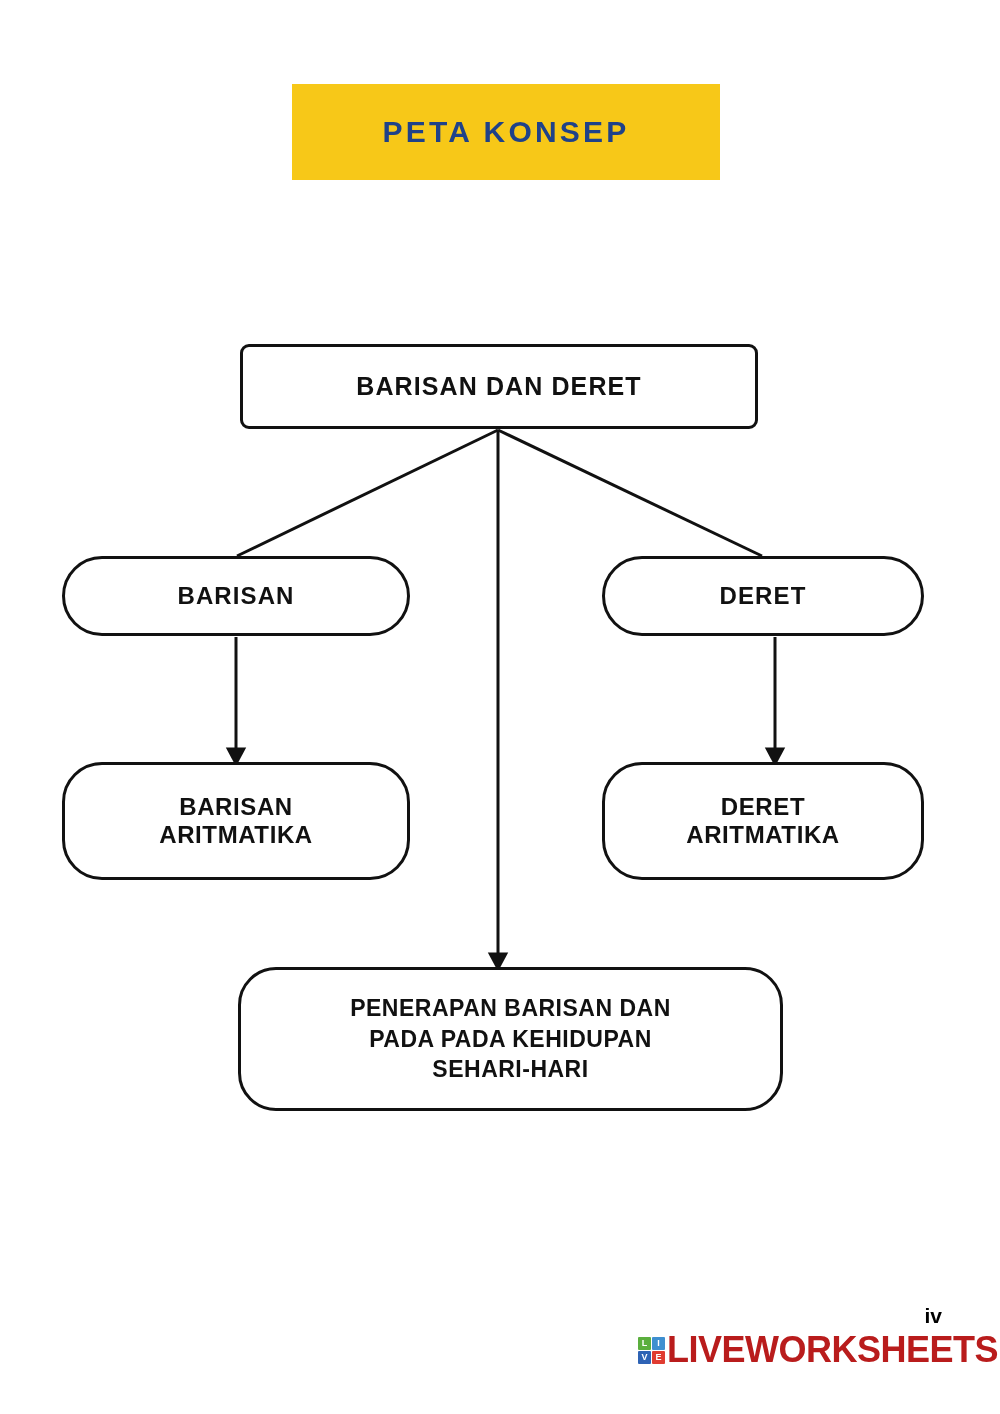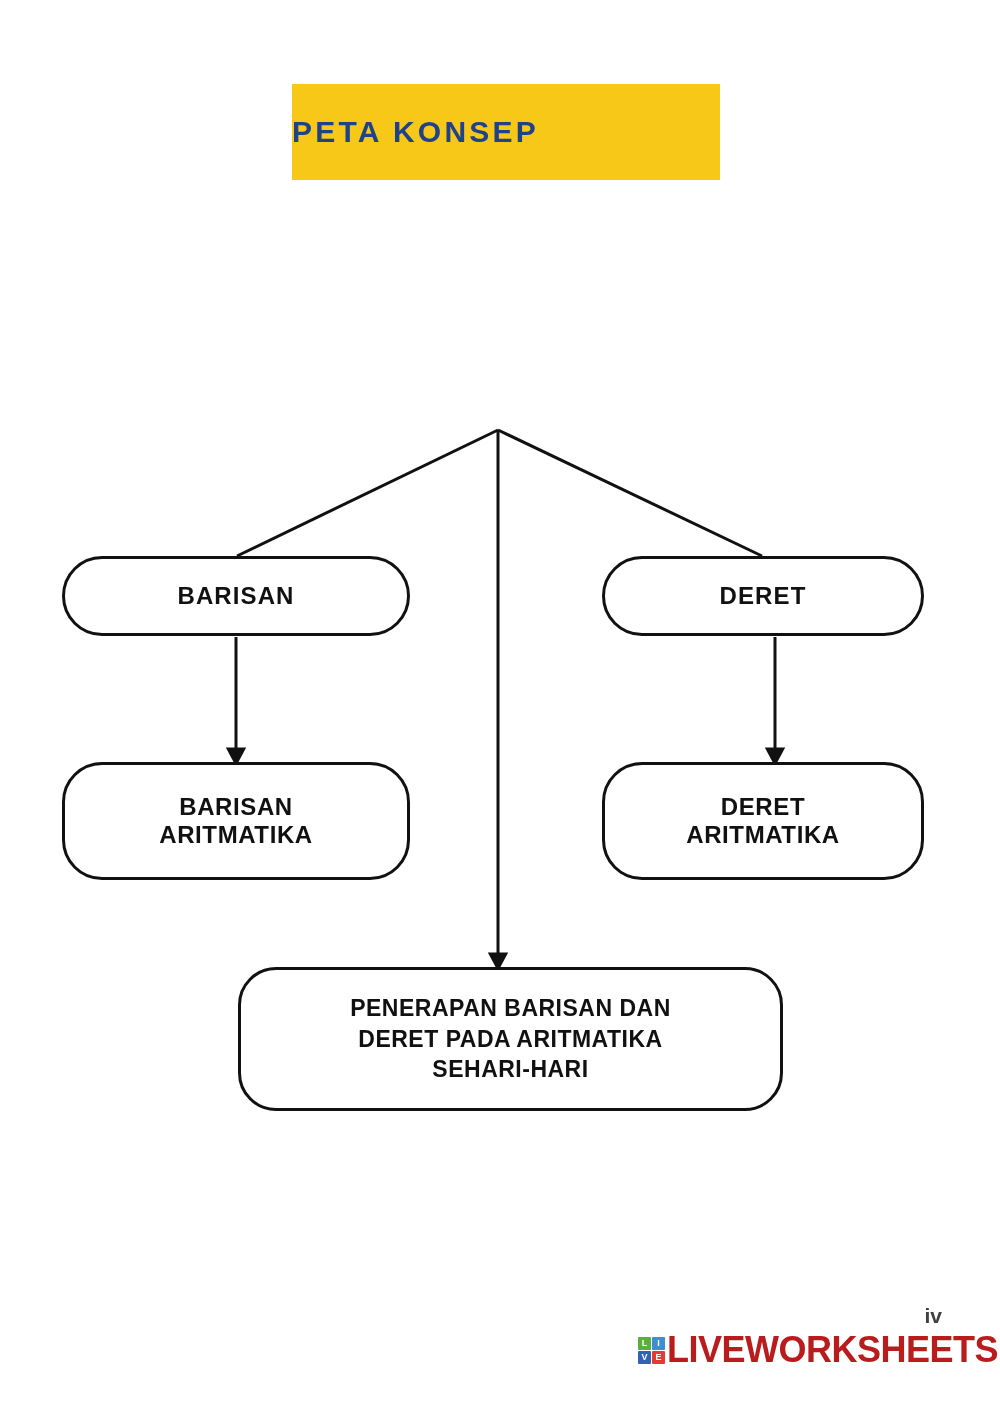--- a/index.html
+++ b/index.html
@@ -23,21 +23,21 @@
   
   #title-banner {
     position: absolute;
     left: 292px;
     top: 84px;
     width: 428px;
     height: 96px;
     background: #F7C818;
     display: flex;
     align-items: center;
-    justify-content: flex-start;
+    justify-content: center;
   }
   #title-banner .title-text {
     font-size: 30px;
     font-weight: 700;
     letter-spacing: 3.2px;
     color: #1F4289;
     font-family: "Liberation Sans", sans-serif;
     white-space: nowrap;
   }
 
@@ -140,21 +140,21 @@
     bottom: 0;
     width: 1000px;
     height: 110px;
   }
   #page-number {
     position: absolute;
     right: 58px;
     top: 0px;
     font-size: 21px;
     font-weight: 700;
-    color: #404040;
+    color: #000000;
     font-family: "Liberation Sans", sans-serif;
   }
   #lw-logo {
     position: absolute;
     right: 2px;
     top: 28px;
     display: flex;
     align-items: center;
     gap: 2px;
   }
@@ -210,20 +210,23 @@
 
     <line x1="498" y1="430" x2="762" y2="556" stroke="#111111" stroke-width="3"></line>
 
     <line x1="498" y1="430" x2="498" y2="962" stroke="#111111" stroke-width="3" marker-end="url(#arrowhead)"></line>
 
     <line x1="236" y1="637" x2="236" y2="757" stroke="#111111" stroke-width="3" marker-end="url(#arrowhead)"></line>
 
     <line x1="775" y1="637" x2="775" y2="757" stroke="#111111" stroke-width="3" marker-end="url(#arrowhead)"></line>
   </svg>
 
+  <div class="node" id="node-root">
+    <span class="node-label">BARISAN DAN DERET</span>
+  </div>
 
   <div class="node" id="node-barisan">
     <span class="node-label">BARISAN</span>
   </div>
 
   <div class="node" id="node-deret">
     <span class="node-label">DERET</span>
   </div>
 
   <div class="node" id="node-barisan-aritmatika">
@@ -231,21 +234,21 @@
 ARITMATIKA</span>
   </div>
 
   <div class="node" id="node-deret-aritmatika">
     <span class="node-label">DERET
 ARITMATIKA</span>
   </div>
 
   <div class="node" id="node-penerapan">
     <span class="node-label">PENERAPAN BARISAN DAN
-DERET PADA ARITMATIKA
+PADA PADA KEHIDUPAN
 SEHARI-HARI</span>
   </div>
 
   <div id="footer">
     <span id="page-number">iv</span>
 
     <div id="lw-logo">
       <div id="lw-badge">
         <span class="lw-l">L</span>
         <span class="lw-i">I</span>

